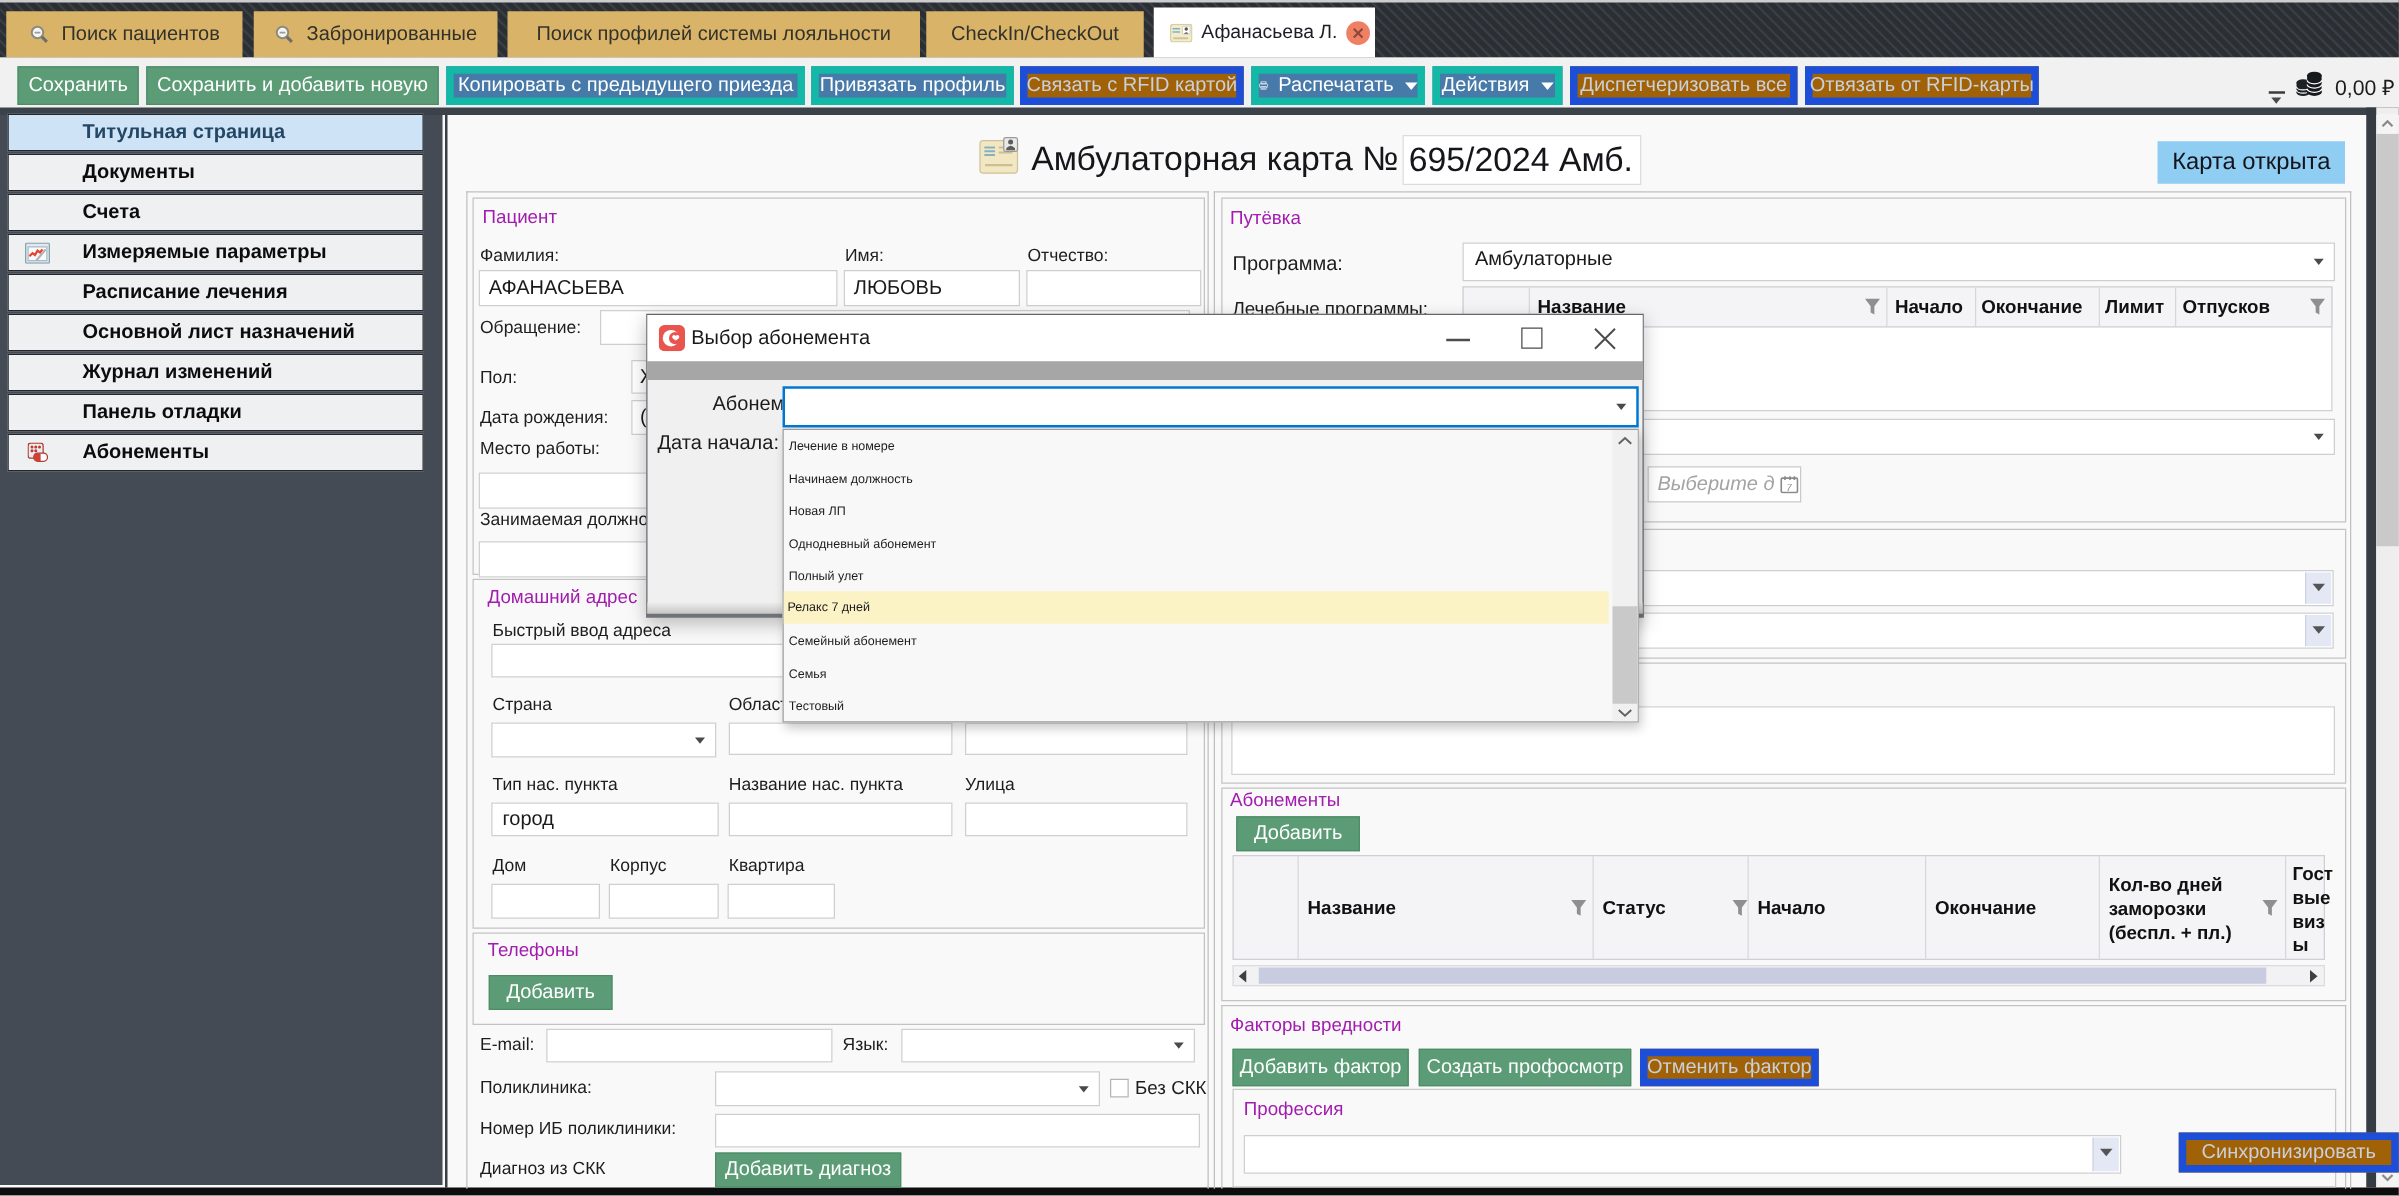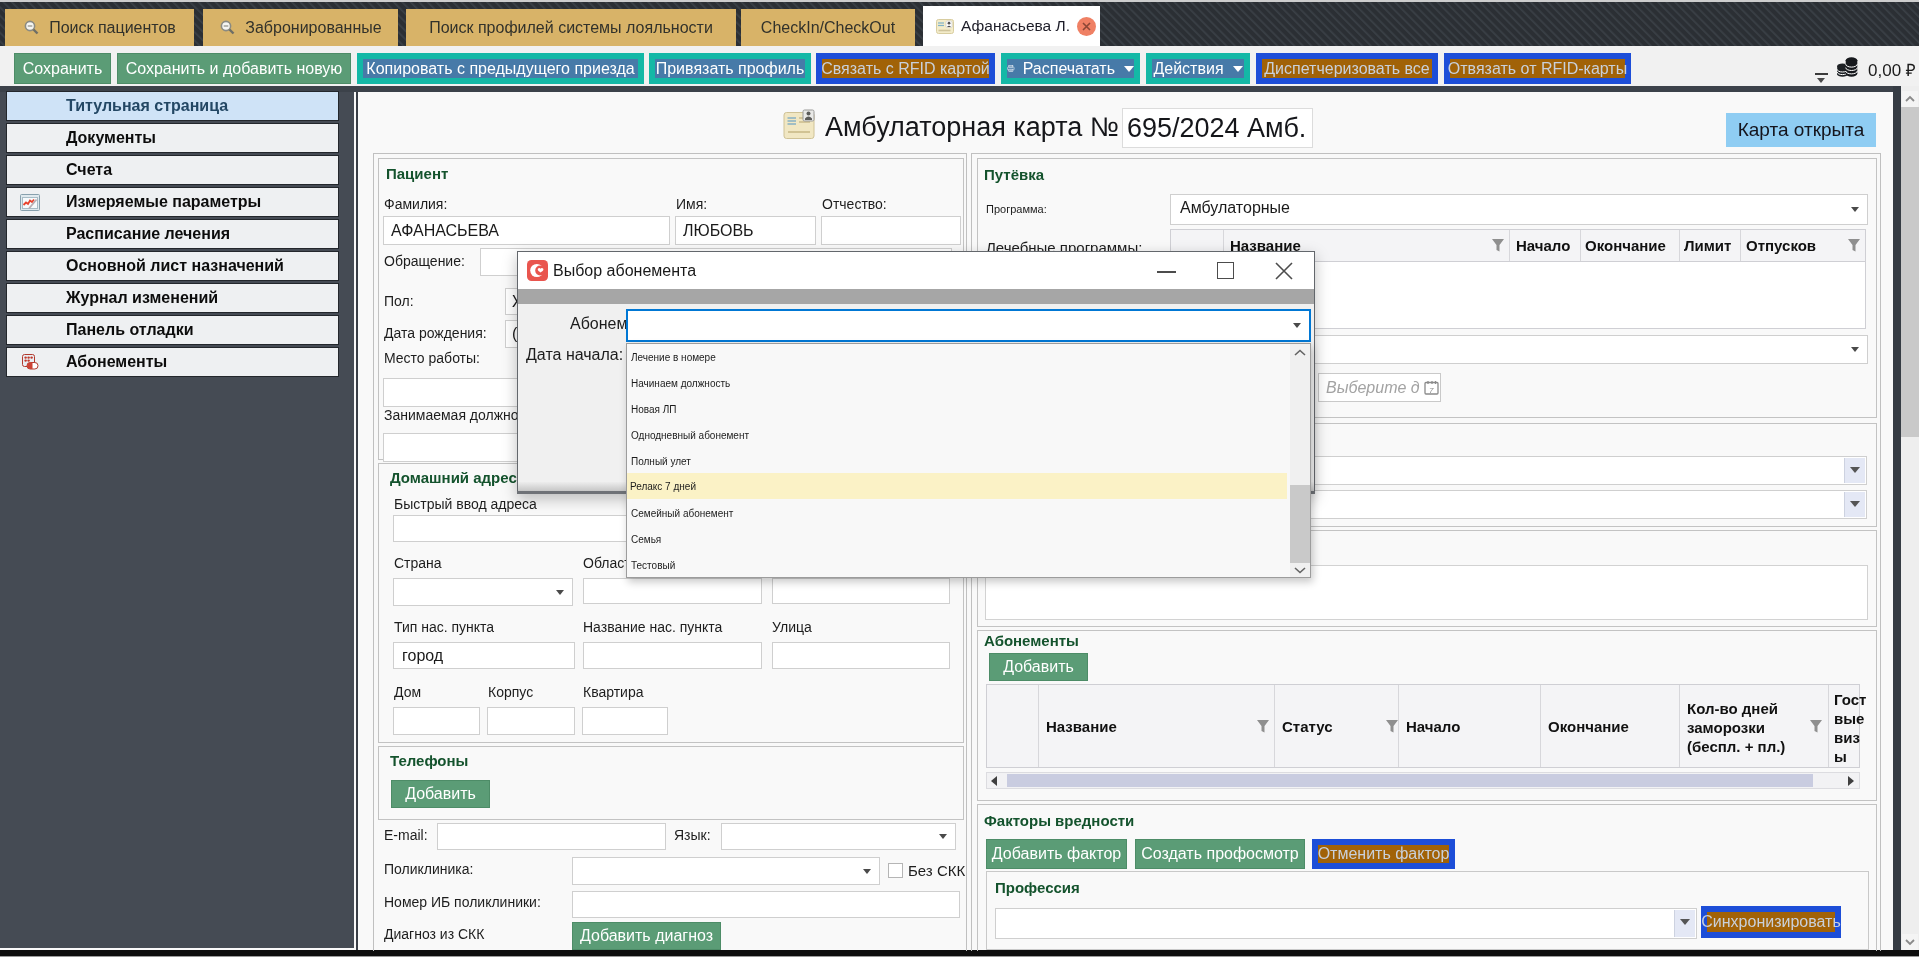--- a/index.html
+++ b/index.html
@@ -1,20 +1,20 @@
 <!DOCTYPE html>
 <html><head><meta charset="utf-8">
 <style>
 html,body{margin:0;padding:0;}
 body{width:1919px;height:957px;position:relative;overflow:hidden;font-family:"Liberation Sans",sans-serif;background:#f9f9f9;}
 .abs{position:absolute;}
 .lbl{position:absolute;font-size:14px;color:#1d1d1d;white-space:nowrap;}
 .inp{position:absolute;background:#fff;border:1px solid #cfcfcf;font-size:16px;color:#1a1a1a;white-space:nowrap;overflow:hidden;}
 .grp{position:absolute;border:1px solid #c3c3c3;}
-.gt{position:absolute;font-size:15px;font-weight:bold;color:#14532d;white-space:nowrap;}
+.gt{position:absolute;font-size:15px;font-weight:normal;color:#a21caf;white-space:nowrap;}
 .btn{position:absolute;display:flex;align-items:center;justify-content:center;font-size:16px;color:#fff;white-space:nowrap;box-sizing:border-box;}
 .bg{background:#5b9c76;border:1px solid #4d8c67;}
 .bb{background:#477aa8;border:6px solid #14b8a6;}
 .bd{background:#a16207;border:6px solid #1d4ed8;color:#c9d0da;}
 .tab{position:absolute;top:9px;height:37px;background:#d8b368;color:#32322b;font-size:16px;display:flex;align-items:center;justify-content:center;}
 .arr{display:inline-block;width:0;height:0;border-left:5px solid transparent;border-right:5px solid transparent;border-top:6px solid #fff;margin-left:9px;}
 .darr{position:absolute;width:0;height:0;border-left:4px solid transparent;border-right:4px solid transparent;border-top:5px solid #4a4a4a;}
 .mi{position:absolute;left:6px;width:331px;height:28px;background:#eef0f2;border:1px solid #23272c;display:flex;align-items:center;font-size:16px;font-weight:bold;color:#0c0c0c;}
 .mi span{margin-left:59px;}
 .co{position:absolute;background:#fff;border:1px solid #cfcfcf;}
@@ -244,21 +244,21 @@
   </div>
 <div class="abs" style="left:888px;top:863px;width:13px;height:13px;background:#fff;border:1px solid #b5b5b5;"></div>
 <div class="lbl" style="left:908px;top:862px;font-size:15px;">Без СКК</div>
 <div class="lbl" style="left:384px;top:894px;">Номер ИБ поликлиники:</div>
 <div class="inp" style="left:572px;top:891px;width:386px;height:25px;"></div>
 <div class="lbl" style="left:384px;top:926px;">Диагноз из СКК</div>
 <div class="btn bg" style="left:572px;top:922px;width:149px;height:28px;">Добавить диагноз</div>
 
 <div class="grp" style="left:977px;top:158px;width:898px;height:258px;"></div>
 <div class="gt" style="left:984px;top:166px;">Путёвка</div>
-<div class="lbl" style="left:986px;top:203px;font-size:11px;">Программа:</div>
+<div class="lbl" style="left:986px;top:203px;font-size:16px;">Программа:</div>
 <div class="co" style="left:1170px;top:194px;width:696px;height:29px;font-size:16px;color:#1a1a1a;">
     <span style="position:absolute;left:9px;top:4px;">Амбулаторные</span>
     <span class="darr" style="right:8px;top:12px;"></span>
   </div>
 <div class="lbl" style="left:986px;top:239px;font-size:15px;">Лечебные программы:</div>
 
 <div class="abs" style="left:1170px;top:229px;width:696px;height:100px;background:#fff;border:1px solid #cfcfd4;box-sizing:border-box;"></div>
 <div class="abs" style="left:1170px;top:229px;width:696px;height:33px;background:#f4f4f6;border:1px solid #cfcfd4;box-sizing:border-box;"></div>
 <div class="abs" style="left:1223px;top:230px;width:1px;height:31px;background:#d7d7db;"></div>
 <div class="abs" style="left:1509px;top:230px;width:1px;height:31px;background:#d7d7db;"></div>
@@ -337,21 +337,21 @@
 <div class="grp" style="left:977px;top:804px;width:898px;height:146px;border-bottom:none;"></div>
 <div class="gt" style="left:984px;top:812px;">Факторы вредности</div>
 <div class="btn bg" style="left:986px;top:839px;width:141px;height:30px;">Добавить фактор</div>
 <div class="btn bg" style="left:1135px;top:839px;width:170px;height:30px;">Создать профосмотр</div>
 <div class="btn bd" style="left:1312px;top:839px;width:143px;height:30px;">Отменить фактор</div>
 <div class="grp" style="left:986px;top:871px;width:881px;height:77px;border-color:#c9c9c9;"></div>
 <div class="gt" style="left:995px;top:879px;">Профессия</div>
 <div class="co" style="left:995px;top:908px;width:700px;height:29px;">
     <span class="cob"></span>
   </div>
-<div class="btn bd" style="left:1701px;top:906px;width:140px;height:32px;">Синхронизировать</div>
+<div class="btn bd" style="left:1743px;top:906px;width:176px;height:32px;">Синхронизировать</div>
 
 <div class="abs" style="left:517px;top:251px;width:798px;height:243px;background:#f0f0f0;border:1px solid #63676c;box-sizing:border-box;box-shadow:0 5px 14px rgba(0,0,0,.25);"></div>
 <div class="abs" style="left:518px;top:252px;width:796px;height:37px;background:#fff;"></div>
 <svg class="abs" style="left:527px;top:260px" width="21" height="21" viewBox="0 0 21 21">
     <rect x="0" y="0" width="21" height="21" rx="4.5" fill="#e9554e"></rect>
     <circle cx="9.8" cy="10.5" r="6.6" fill="#fff"></circle>
     <circle cx="13.1" cy="10.5" r="4.9" fill="#e9554e"></circle>
     <path d="M13.6 8.7 c1.1-1.3 3.1-.4 2.8 1.1 -.2 1.1-1.6 1.9-2.8 2.6 -1.2-.7-2.6-1.5-2.8-2.6 -.3-1.5 1.7-2.4 2.8-1.1z" fill="#fff"></path>
   </svg>
 <div class="abs" style="left:553px;top:262px;font-size:16px;color:#191919;">Выбор абонемента</div>

